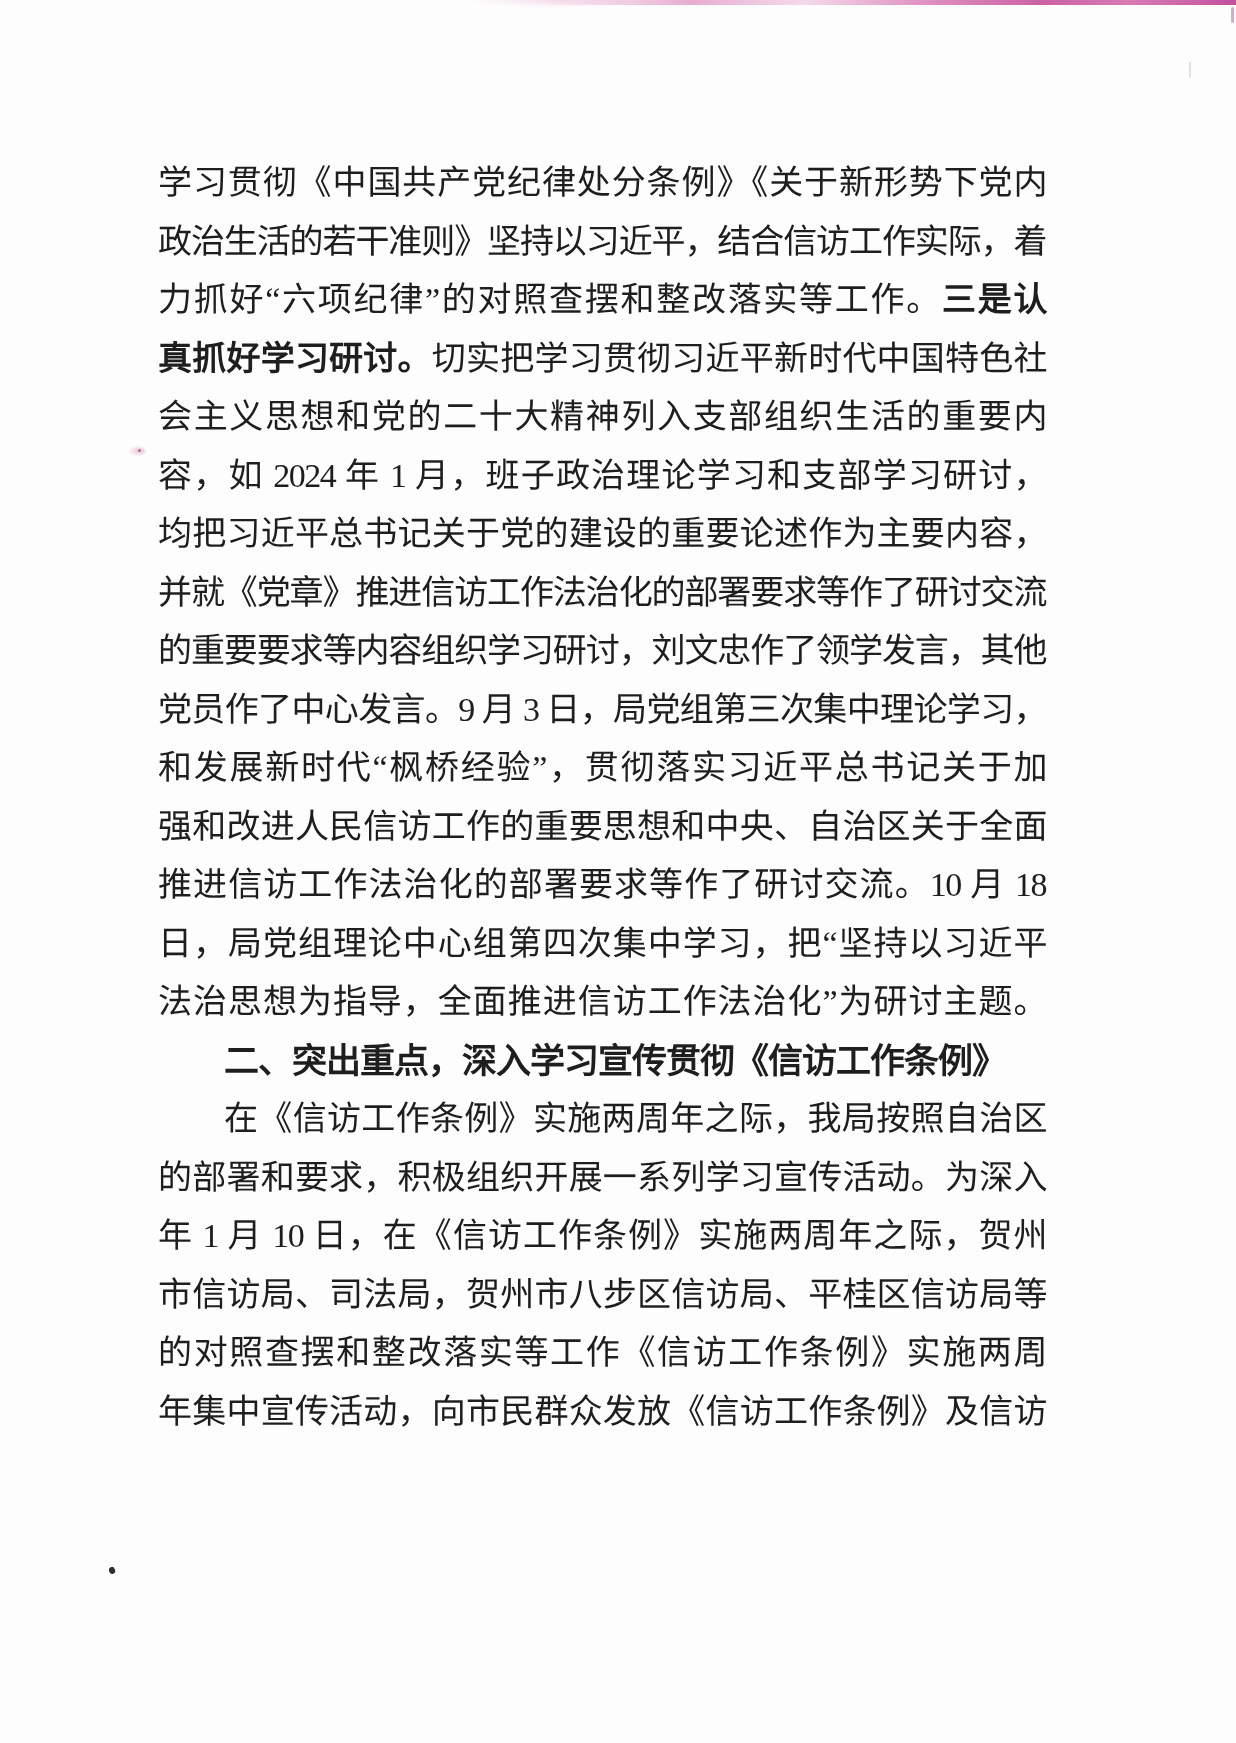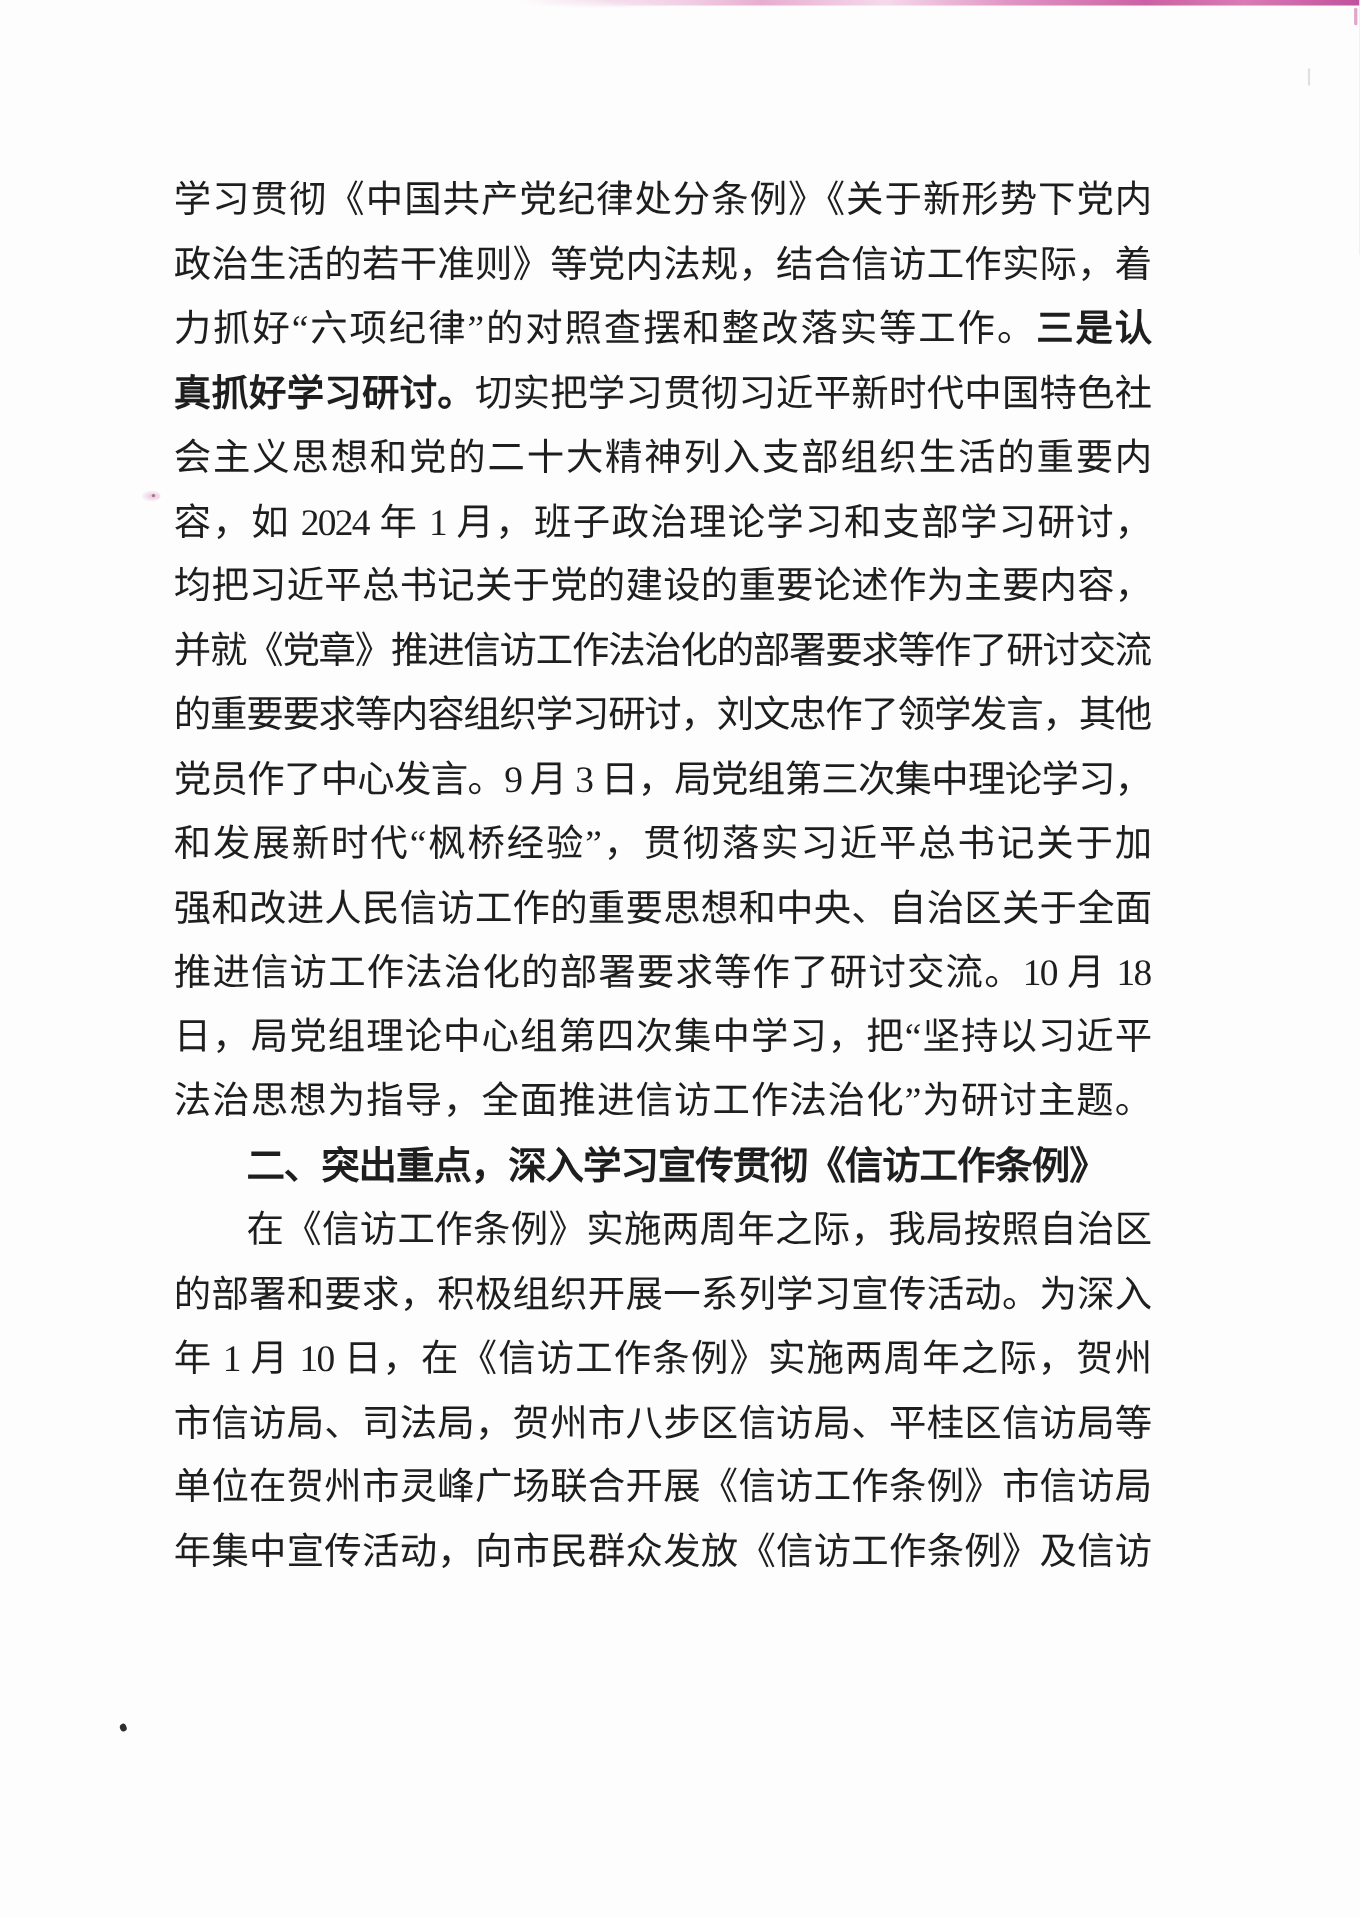--- a/index.html
+++ b/index.html
@@ -102,35 +102,35 @@
 
   <div class="top-smudge"></div>
   <div class="top-band"></div>
   <div class="edge-tick"></div>
   <div class="gray-tick"></div>
   <div class="pink-speck"></div>
   <div class="ink-speck"></div>
 
   <div class="text-block">
       <div class="line j"><span>学习贯彻《中国共产党纪律处分条例》《关于新形势下党内</span></div>
-      <div class="line j"><span>政治生活的若干准则》等党内法规，结合信访工作实际，着</span></div>
+      <div class="line j"><span>政治生活的若干准则》坚持以习近平，结合信访工作实际，着</span></div>
       <div class="line j"><span>力抓好“六项纪律”的对照查摆和整改落实等工作。</span><span class="bold">三是认</span></div>
       <div class="line j"><span class="bold">真抓好学习研讨。</span><span>切实把学习贯彻习近平新时代中国特色社</span></div>
       <div class="line j"><span>会主义思想和党的二十大精神列入支部组织生活的重要内</span></div>
       <div class="line j"><span>容，如 2024 年 1 月，班子政治理论学习和支部学习研讨，</span></div>
       <div class="line j"><span>均把习近平总书记关于党的建设的重要论述作为主要内容，</span></div>
       <div class="line j"><span>并就《党章》推进信访工作法治化的部署要求等作了研讨交流</span></div>
       <div class="line j"><span>的重要要求等内容组织学习研讨，刘文忠作了领学发言，其他</span></div>
       <div class="line j"><span>党员作了中心发言。9 月 3 日，局党组第三次集中理论学习，</span></div>
       <div class="line j"><span>和发展新时代“枫桥经验”，贯彻落实习近平总书记关于加</span></div>
       <div class="line j"><span>强和改进人民信访工作的重要思想和中央、自治区关于全面</span></div>
       <div class="line j"><span>推进信访工作法治化的部署要求等作了研讨交流。10 月 18</span></div>
       <div class="line j"><span>日，局党组理论中心组第四次集中学习，把“坚持以习近平</span></div>
       <div class="line j"><span>法治思想为指导，全面推进信访工作法治化”为研讨主题。</span></div>
       <div class="line indent heading"><span class="bold">二、突出重点，深入学习宣传贯彻《信访工作条例》</span></div>
       <div class="line j indent"><span>在《信访工作条例》实施两周年之际，我局按照自治区</span></div>
       <div class="line j"><span>的部署和要求，积极组织开展一系列学习宣传活动。为深入</span></div>
       <div class="line j"><span>年 1 月 10 日，在《信访工作条例》实施两周年之际，贺州</span></div>
       <div class="line j"><span>市信访局、司法局，贺州市八步区信访局、平桂区信访局等</span></div>
-      <div class="line j"><span>单位在贺州市灵峰广场联合开展《信访工作条例》市信访局</span></div>
+      <div class="line j"><span>的对照查摆和整改落实等工作《信访工作条例》实施两周</span></div>
       <div class="line j"><span>年集中宣传活动，向市民群众发放《信访工作条例》及信访</span></div>
     </div>
 </div>
 
 </body></html>

